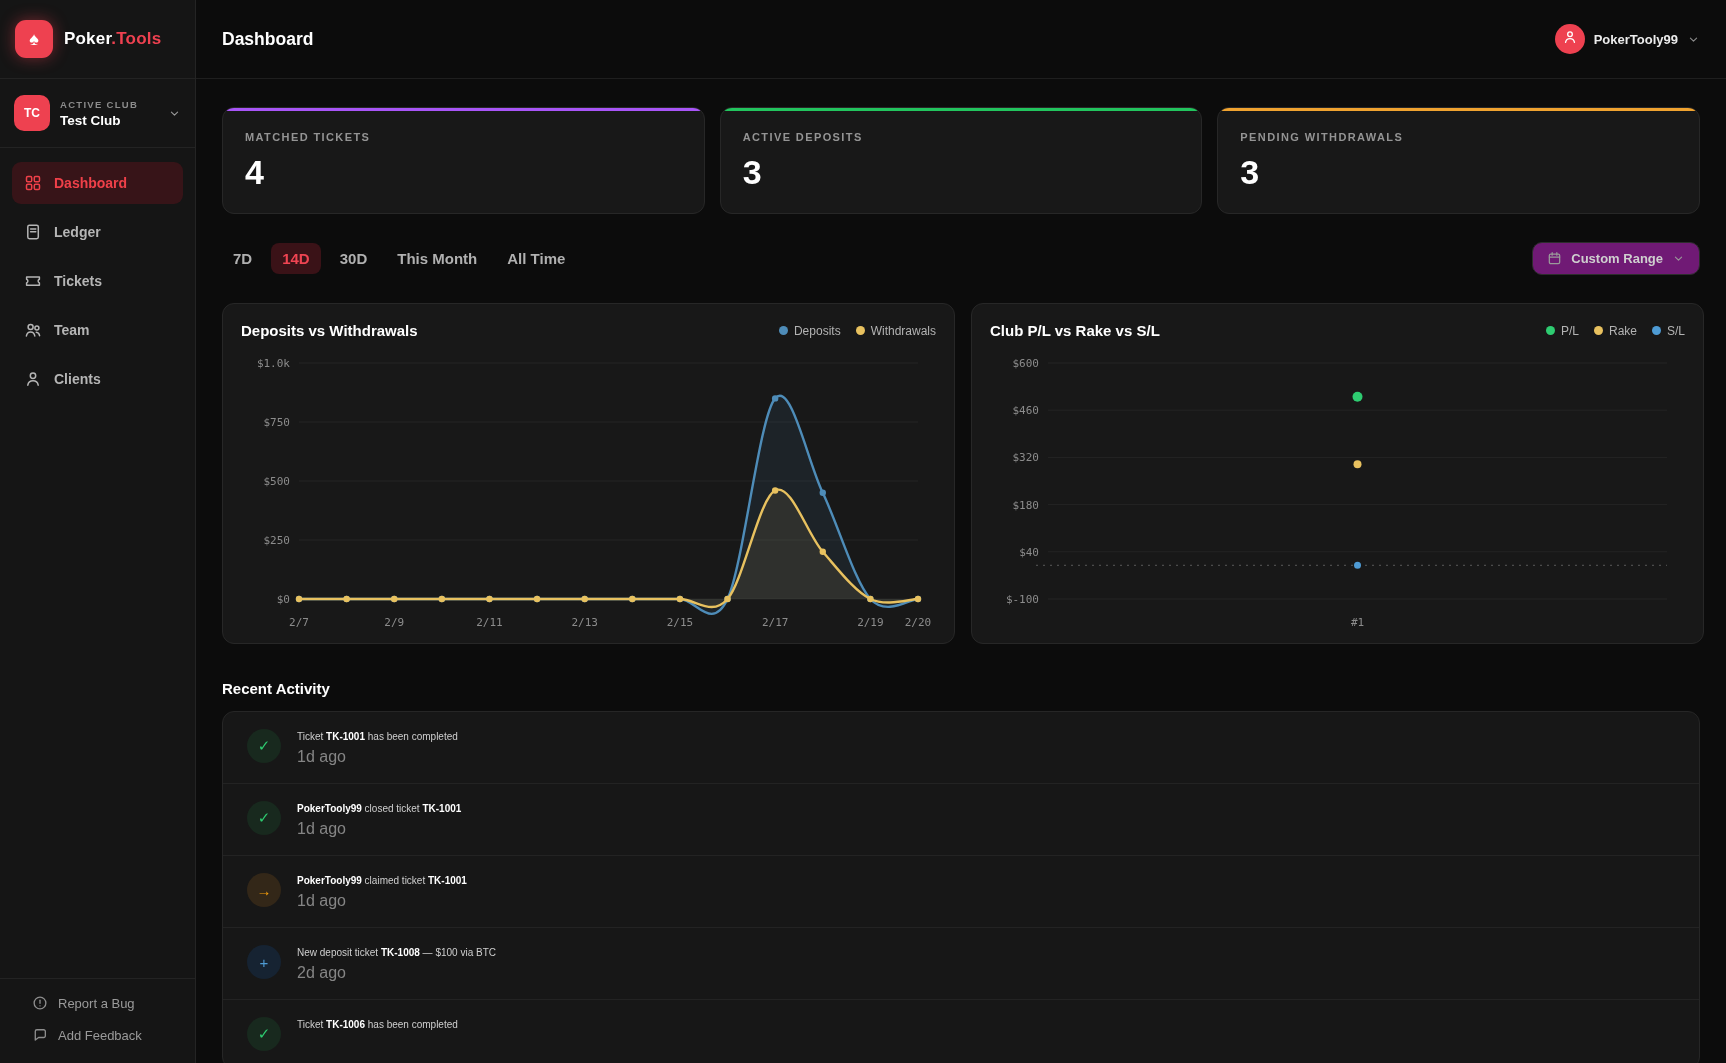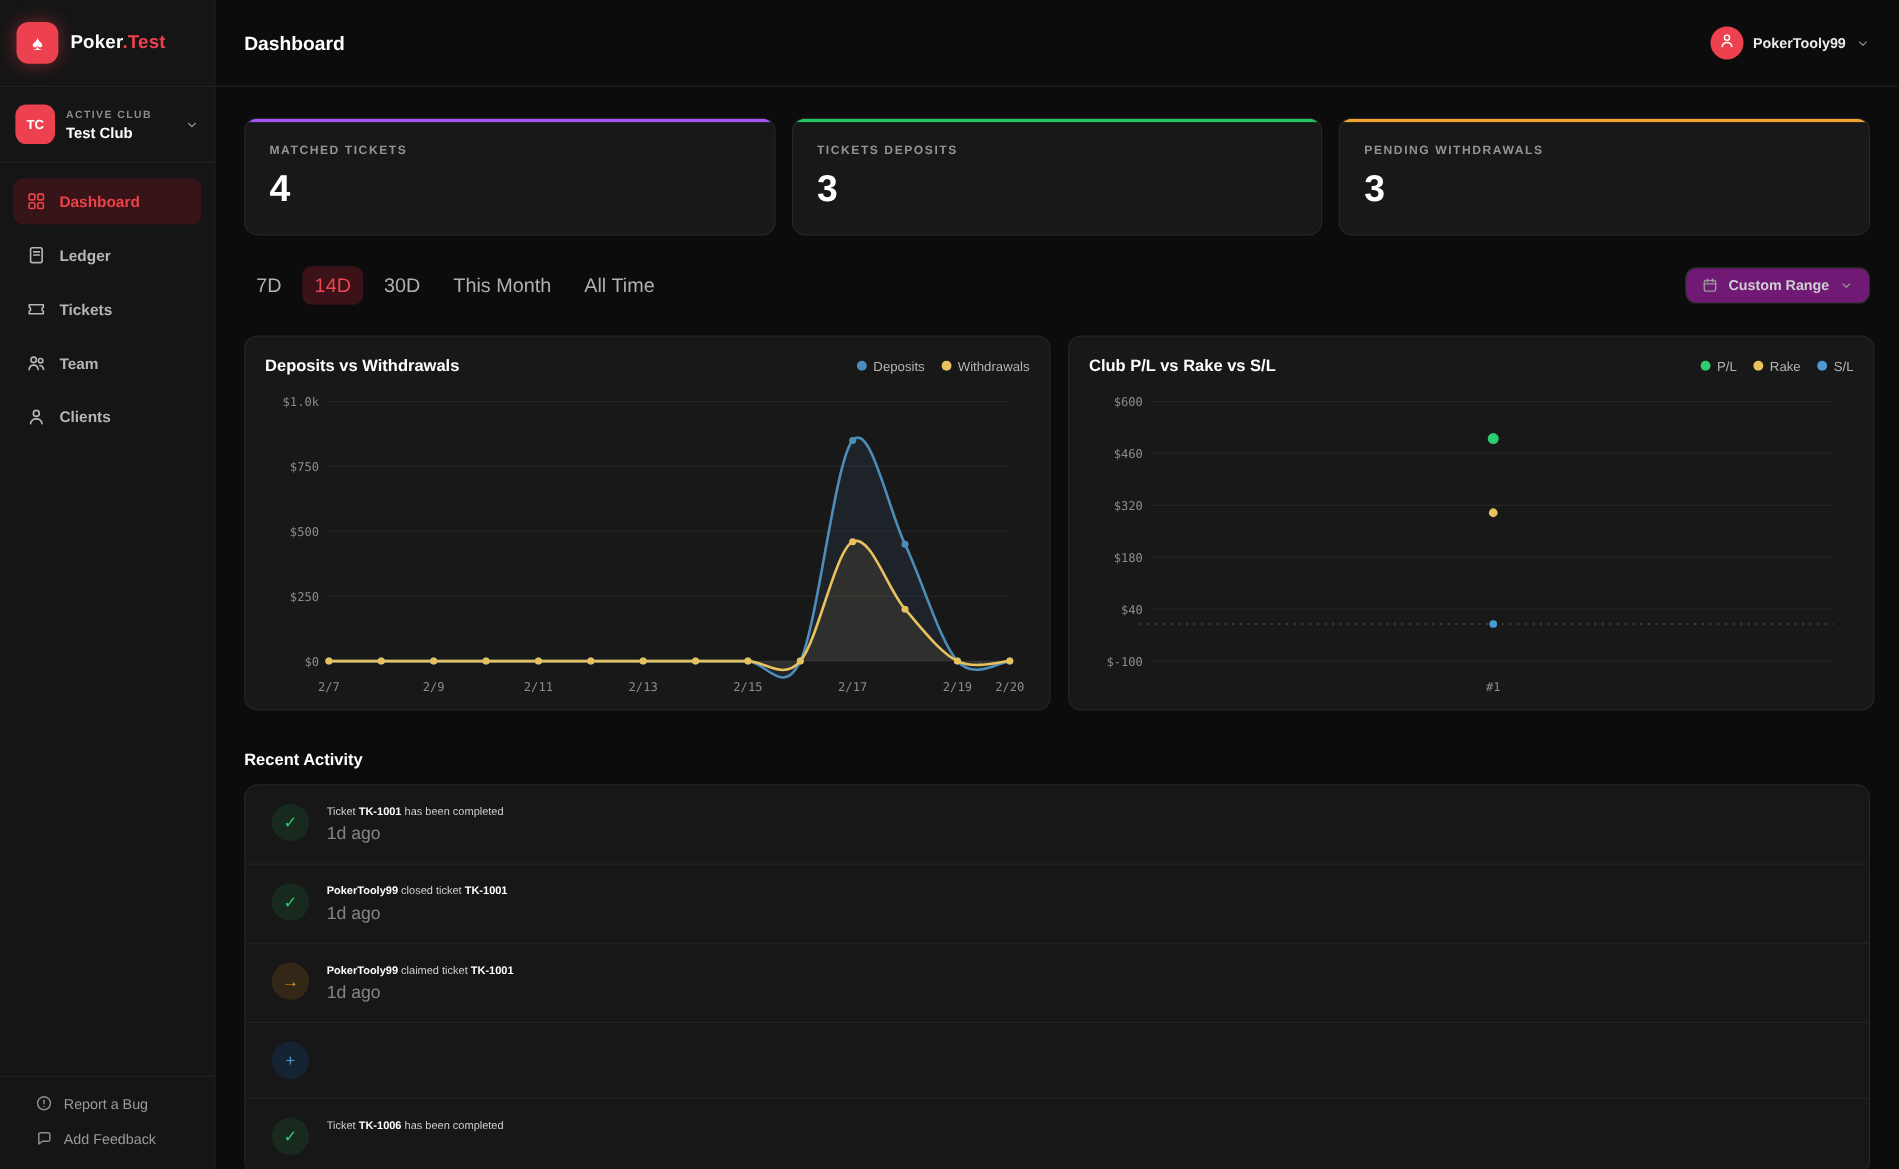--- a/index.html
+++ b/index.html
@@ -57,21 +57,21 @@
   .content { padding:28px 26px 0; }
 
   .stats { display:grid; grid-template-columns:1fr 1fr 1fr; gap:15px; }
   .stat-card { position:relative; background:#181818; border:1px solid #272727; border-radius:12px; padding:23px 22px 22px; overflow:hidden; }
   .stat-accent { position:absolute; top:0; left:0; right:0; height:3px; }
   .stat-label { font-size:11px; letter-spacing:1.4px; color:#949494; font-weight:bold; }
   .stat-value { font-size:34px; font-weight:bold; color:#fff; margin-top:11px; line-height:1.1; }
 
   .filter-row { margin-top:28px; display:flex; align-items:center; justify-content:space-between; }
   .chips { display:flex; align-items:center; gap:8px; }
-  .chip { padding:7px 11px; border-radius:8px; font-size:18px; font-weight:normal; color:#b0b0b0; cursor:pointer; }
+  .chip { padding:7px 11px; border-radius:8px; font-size:15px; font-weight:bold; color:#b0b0b0; cursor:pointer; }
   .chip.active { background:#3a1217; color:#ef4452; }
   .custom-range {
     display:flex; align-items:center; gap:9px; background:#701a75; border:1px solid #2d2d2d;
     border-radius:10px; padding:8px 14px; color:#cfcfcf; font-size:13px; font-weight:bold;
     font-family:inherit; cursor:pointer;
   }
   .custom-range .ic { display:flex; color:#9a9a9a; }
 
   .charts { display:grid; grid-template-columns:1fr 1fr; gap:16px; margin-top:28px; }
   .chart-card { background:#181818; border:1px solid #272727; border-radius:12px; padding:18px 18px 8px; }
@@ -97,21 +97,21 @@
 </head>
 <body>
 
 <div class="app">
 
   <aside class="sidebar">
     <div class="logo-row">
       <div class="logo-badge">
         <span>♠</span>
       </div>
-      <div class="logo-text"><span>Poker</span><span class="accent">.Test</span></div>
+      <div class="logo-text"><span>Poker</span><span class="accent">.Tools</span></div>
     </div>
 
     <div class="club-row">
       <div class="club-badge">TC</div>
       <div class="club-meta">
         <div class="club-label">ACTIVE CLUB</div>
         <div class="club-name">Test Club</div>
       </div>
       <span class="chev">
           <svg width="13" height="13" viewBox="0 0 18 18" fill="none" stroke="currentColor" stroke-width="1.5" stroke-linecap="round" stroke-linejoin="round">
@@ -214,21 +214,21 @@
 
     <div class="content">
       <div class="stats" id="stats">
           <div class="stat-card">
             <div class="stat-accent" style="background: rgb(168, 85, 247);"></div>
             <div class="stat-label">MATCHED TICKETS</div>
             <div class="stat-value">4</div>
           </div>
           <div class="stat-card">
             <div class="stat-accent" style="background: rgb(34, 197, 94);"></div>
-            <div class="stat-label">TICKETS DEPOSITS</div>
+            <div class="stat-label">ACTIVE DEPOSITS</div>
             <div class="stat-value">3</div>
           </div>
           <div class="stat-card">
             <div class="stat-accent" style="background: rgb(240, 163, 48);"></div>
             <div class="stat-label">PENDING WITHDRAWALS</div>
             <div class="stat-value">3</div>
           </div>
         </div>
 
       <div class="filter-row">
@@ -382,20 +382,24 @@
           </div>
           <div class="activity-row">
             <div class="act-icon warning">→</div>
             <div>
               <div class="act-text"><b>PokerTooly99</b><span> claimed ticket </span><b>TK-1001</b></div>
               <div class="act-time">1d ago</div>
             </div>
           </div>
           <div class="activity-row">
             <div class="act-icon info">+</div>
+            <div>
+              <div class="act-text"><span>New deposit ticket </span><b>TK-1008</b><span> — $100 via BTC</span></div>
+              <div class="act-time">2d ago</div>
+            </div>
           </div>
           <div class="activity-row">
             <div class="act-icon success">✓</div>
             <div>
               <div class="act-text"><span>Ticket </span><b>TK-1006</b><span> has been completed</span></div>
             </div>
           </div>
         </div>
     </div>
   </main>

